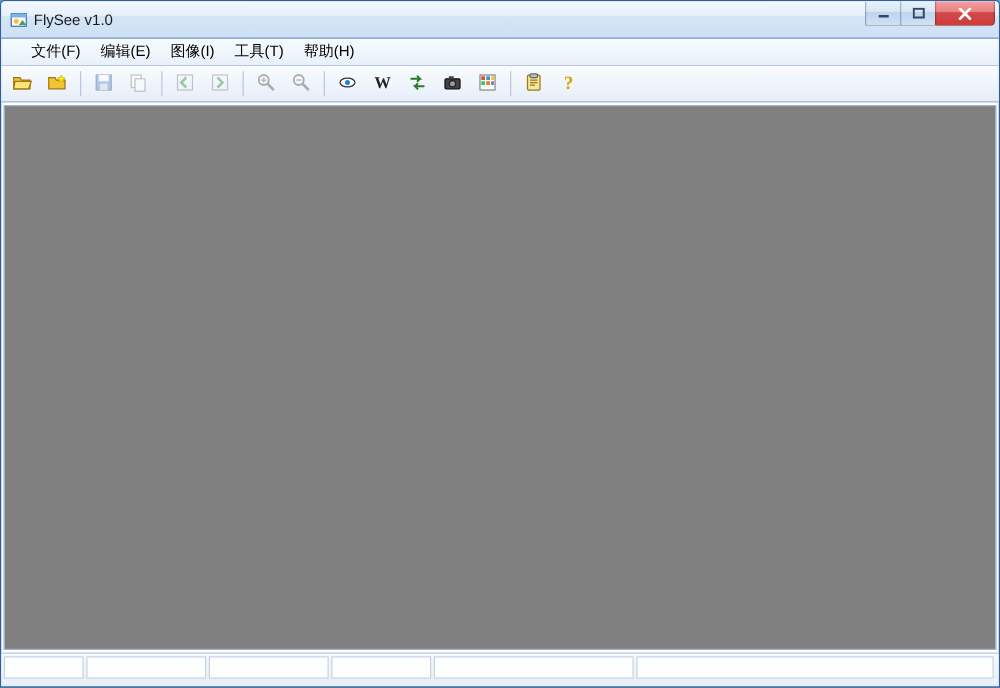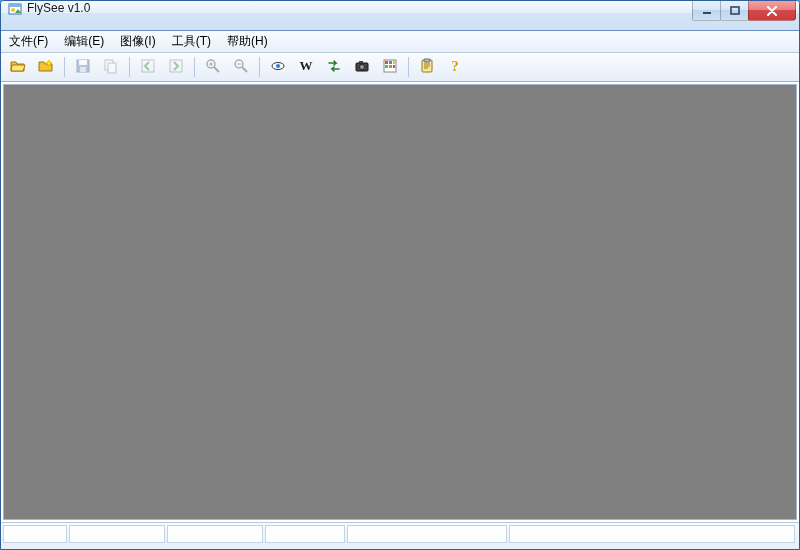--- a/index.html
+++ b/index.html
@@ -1,25 +1,25 @@
 <!DOCTYPE html>
 <html><head>
 <meta charset="utf-8">
 <style>
 html,body{margin:0;padding:0;height:100%;font-family:"Microsoft YaHei","SimSun",Tahoma,sans-serif;font-size:12px;background:#5a9bd4;overflow:hidden}
 .window{position:absolute;left:0;top:0;right:0;bottom:0;border:1px solid #2f5f9a;background:#fff;display:flex;flex-direction:column;border-radius:4px 4px 0 0;overflow:hidden}
-.titlebar{height:29px;background:linear-gradient(to bottom,#f4f9ff 0%,#e6f0fb 40%,#d4e5f7 41%,#cee0f4 100%);display:flex;border-bottom:1px solid #6a8fc0;position:relative}
+.titlebar{height:29px;background:linear-gradient(to bottom,#f4f9ff 0%,#e6f0fb 40%,#d4e5f7 41%,#cee0f4 100%);display:flex;align-items:center;border-bottom:1px solid #6a8fc0;position:relative}
 .titlebar-icon{width:16px;height:16px;margin-left:6px;margin-right:4px;flex:0 0 auto}
 .title-text{color:#1a1a1a;font-size:12px;flex:1}
 .win-controls{display:flex;align-items:flex-start;height:100%;margin-right:0}
 .win-btn{height:20px;border:1px solid rgba(0,0,0,.25);border-top:none;margin-left:-1px;display:flex;align-items:center;justify-content:center;box-sizing:border-box}
 .win-min,.win-max{width:29px;background:linear-gradient(to bottom,#e9f2fb 0%,#d6e6f7 45%,#bcd4ee 46%,#cfe1f4 100%);border-radius:0 0 2px 2px}
 .win-close{width:48px;background:linear-gradient(to bottom,#f5a0a0 0%,#e98080 45%,#d14b4b 46%,#cf3b3b 100%);border-radius:0 0 4px 2px;margin-right:3px}
 .win-btn svg{display:block}
-.menubar{height:21px;background:linear-gradient(to bottom,#f7fbff,#e8f0fa);border-bottom:1px solid #b8c8de;display:flex;align-items:stretch;padding-left:0}
+.menubar{height:21px;background:linear-gradient(to bottom,#f7fbff,#e8f0fa);border-bottom:1px solid #b8c8de;display:flex;align-items:stretch;padding-left:16px}
 .menu-item{padding:0 8px;display:flex;align-items:center;color:#000;cursor:default}
 .toolbar{height:28px;background:linear-gradient(to bottom,#f9fcff,#e7eef8);border-bottom:1px solid #9fb4d0;display:flex;align-items:center;padding:0 4px;gap:2px}
 .tbtn{width:24px;height:24px;display:flex;align-items:center;justify-content:center;border:1px solid transparent;border-radius:2px}
 .tsep{width:1px;height:20px;background:#b8c8de;margin:0 3px}
 .content{flex:1;background:#808080;margin:2px;border:1px solid #9fb4d0}
 .statusbar{height:22px;background:linear-gradient(to bottom,#f7fbff,#e6eef8);border-top:1px solid #b8c8de;display:flex;align-items:stretch;padding:2px}
 .status-pane{border:1px solid #c4d2e4;margin-right:2px;height:18px;box-sizing:border-box;background:#fdfefe}
 .sp1{width:64px}.sp2{width:96px}.sp3{width:96px}.sp4{width:80px}.sp5{width:160px}.spf{flex:1}
 .disabled{opacity:.45}
 </style>

